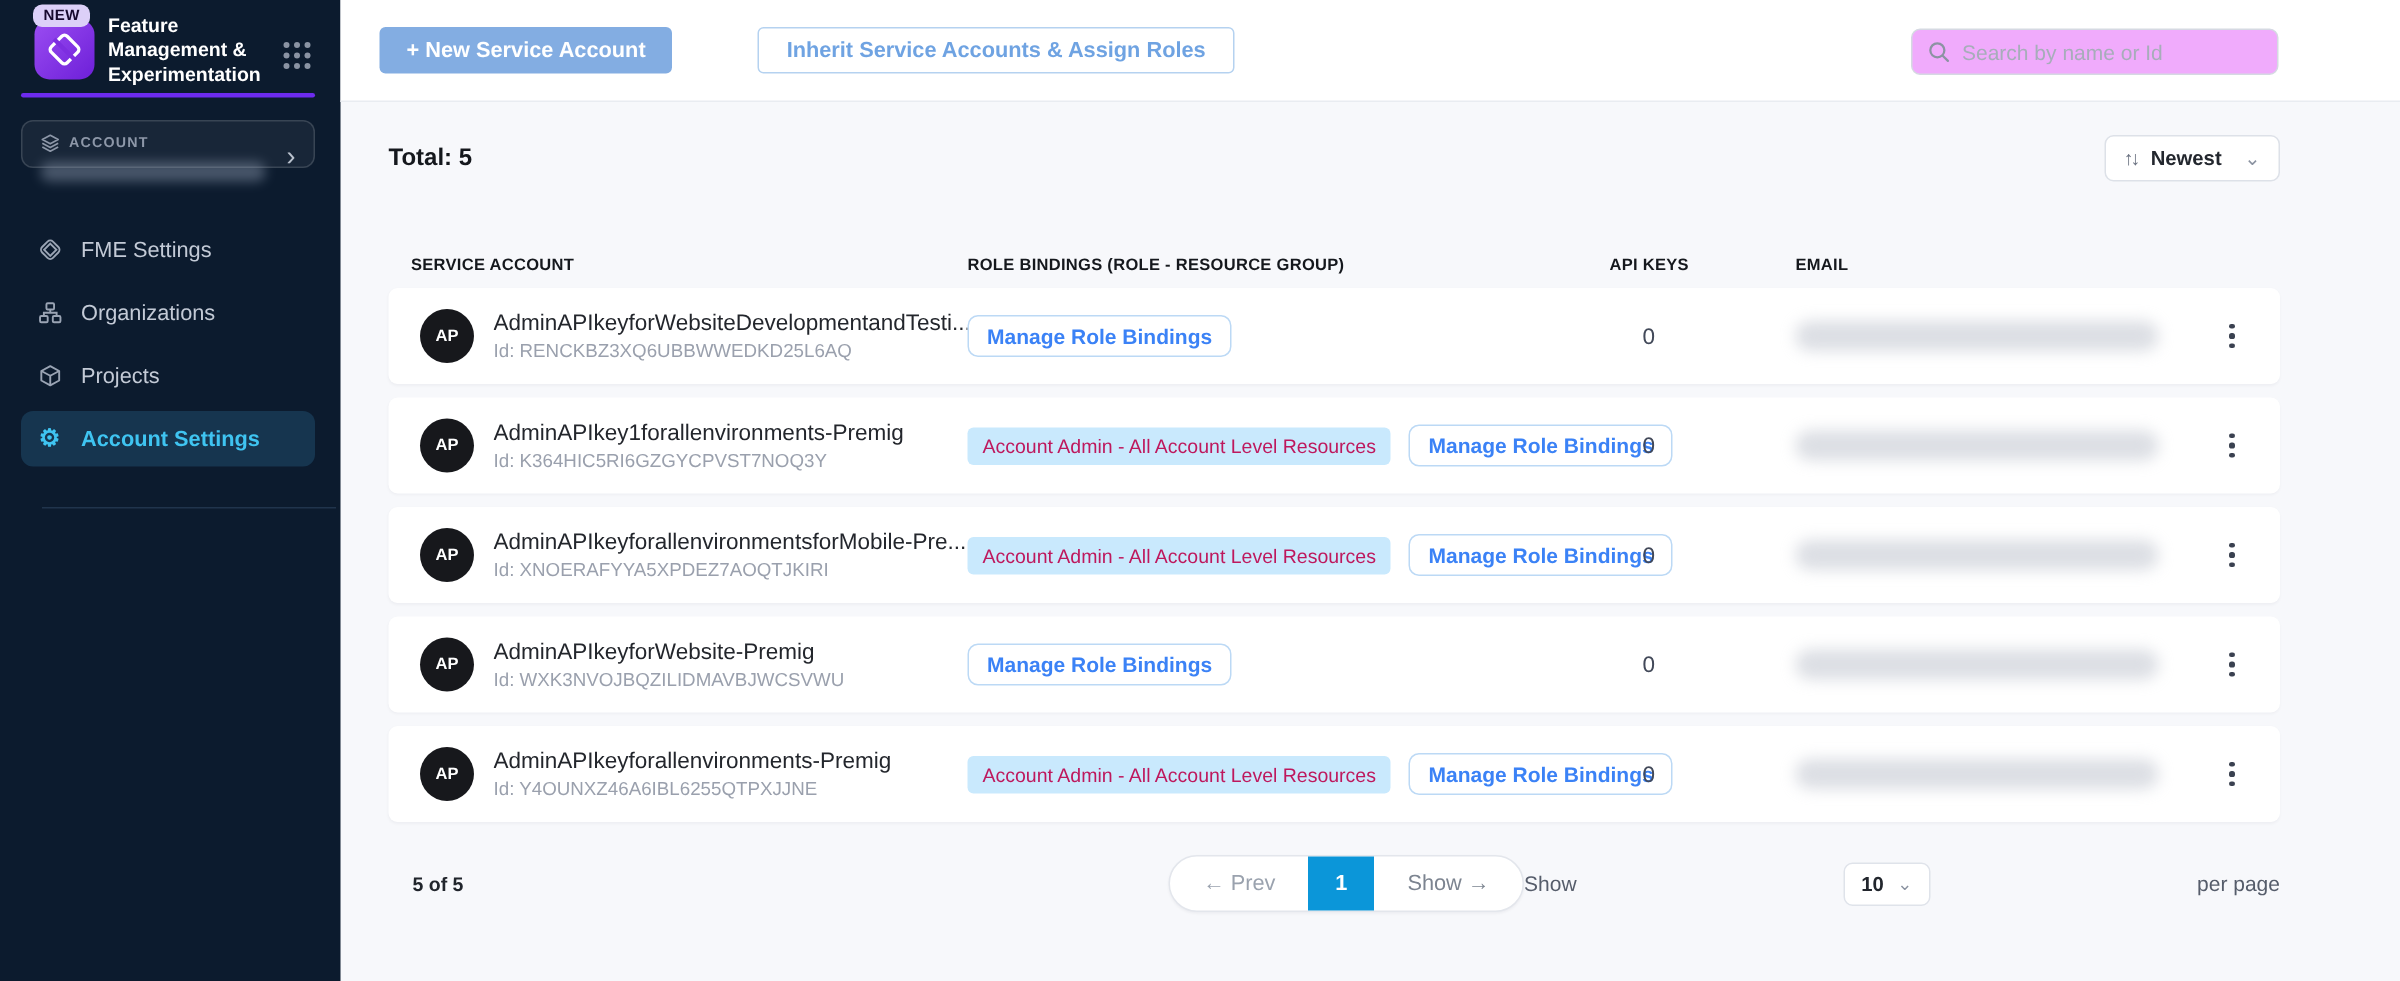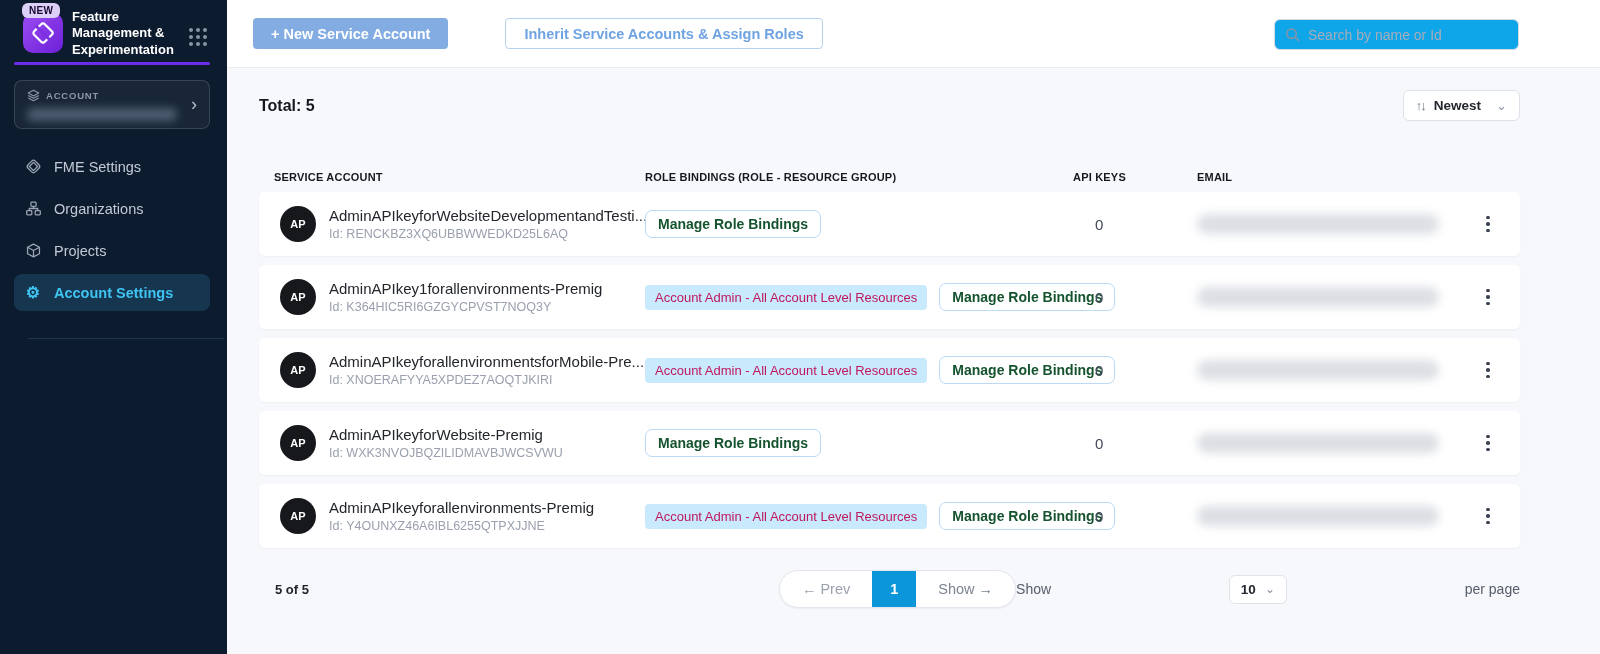--- a/index.html
+++ b/index.html
@@ -7,39 +7,39 @@
 
   
   .sidebar { position:absolute; left:0; top:0; width:227px; height:654px; background:#0c1b2e; color:#c7cdd8; }
   .brand { position:relative; padding:14px 14px 0 14px; height:62px; }
   .new-badge { position:absolute; left:22px; top:3px; background:#dcd0f8; color:#17092e; font-size:10px; font-weight:700; padding:2px 7px; border-radius:6px; letter-spacing:.3px; z-index:2; }
   .logo-sq { position:absolute; left:23px; top:13px; width:40px; height:40px; border-radius:10px; background:linear-gradient(135deg,#9b4df2 0%,#6d1fd8 100%); display:flex; align-items:center; justify-content:center; z-index:1; }
   .brand-title { position:absolute; left:72px; top:9px; width:112px; color:#fff; font-size:13px; font-weight:700; line-height:1.25; }
   .apps-grid { position:absolute; right:18px; top:26px; }
   .purple-rule { position:absolute; left:14px; top:62px; width:196px; height:3px; background:#6d2bee; border-radius:2px; }
 
-  .account-card { position:absolute; left:14px; top:80px; width:196px; height:49px; background:rgba(255,255,255,.05); border:1px solid rgba(255,255,255,.14); border-radius:8px; padding:8px 12px; cursor:pointer; }
+  .account-card { position:absolute; left:14px; top:80px; width:196px; height:32px; background:rgba(255,255,255,.05); border:1px solid rgba(255,255,255,.14); border-radius:8px; padding:8px 12px; cursor:pointer; }
   .account-label-row { display:flex; align-items:center; gap:6px; color:#8d97a8; font-size:9.5px; font-weight:700; letter-spacing:.8px; }
   .account-name-blur { margin-top:6px; width:150px; height:13px; background:#93a0b5; opacity:.45; filter:blur(4px); border-radius:6px; }
   .account-chevron { position:absolute; right:12px; top:14px; color:#b9c1cd; font-size:18px; line-height:18px; }
 
   .nav { position:absolute; left:14px; top:148px; width:196px; }
   .nav-item { display:flex; align-items:center; gap:12px; height:37px; padding:0 10px; border-radius:8px; margin-bottom:5px; font-size:14.5px; color:#c3cad6; cursor:pointer; }
   .nav-item .nicon { width:18px; display:flex; justify-content:center; color:#9aa4b4; }
   .nav-item.active { background:#16354f; color:#3fc4f1; font-weight:700; }
   .nav-item.active .nicon { color:#3fc4f1; }
   .gear-glyph { font-size:16px; line-height:16px; }
   .nav-divider { position:absolute; left:14px; top:190px; width:196px; height:1px; background:#20344c; }
 
   
   .main { position:absolute; left:227px; top:0; width:1373px; height:654px; }
   .topbar { position:relative; height:68px; background:#ffffff; border-bottom:1px solid #e9ecf1; display:flex; align-items:center; padding-left:26px;gap:45px; }
   .btn-primary { height:31px; background:#83ade2; border:none; border-radius:4px; color:#fff; font-weight:700; font-size:14.5px; padding:0 18px; cursor:pointer; font-family:inherit; }
   .btn-outline { height:31px; margin-left:12px; background:#fff; border:1px solid #b5d2f0; border-radius:4px; color:#6fa3e2; font-weight:700; font-size:14.5px; padding:0 18px; cursor:pointer; font-family:inherit; }
-  .search-wrap { position:absolute; right:81px; top:19px; width:245px; height:31px; border:1px solid #d5d9e2; border-radius:6px; background:#0ea5e9; display:flex; align-items:center; padding:11px 10px; gap:8px; }
+  .search-wrap { position:absolute; right:81px; top:19px; width:245px; height:31px; border:1px solid #d5d9e2; border-radius:6px; background:#f0abfc; display:flex; align-items:center; padding:11px 10px; gap:8px; }
   .search-wrap input { border:none; outline:none; flex:1; font-size:14px; color:#3c4350; font-family:inherit; background:transparent; }
   .search-wrap input::placeholder { color:#a7adba; }
 
   
   .container { position:relative; width:1261px; margin-left:32px; }
   .toolbar { display:flex; justify-content:space-between; align-items:center; margin-top:22px; }
   .total { font-size:16px; font-weight:700; color:#15181d; }
   .sort-dd { display:flex; align-items:center; gap:9px; background:#fff; border:1px solid #dde1e8; border-radius:6px; height:31px; padding:0 12px; cursor:pointer; }
   .sort-arrows { color:#6a7180; font-size:13px; letter-spacing:-2px; }
   .sort-label { font-size:13.5px; font-weight:700; color:#23272e; }
@@ -50,21 +50,21 @@
 
   .row-card { display:grid; grid-template-columns:371px 428px 124px 263px 1fr; padding-left:15px; align-items:center; background:#fff; border-radius:6px; height:64px; margin-top:9px; box-shadow:0 1px 2px rgba(16,24,40,.04); }
   .row-card:first-of-type { margin-top:21px; }
   .sa-cell { display:flex; align-items:center; gap:13px; padding-left:6px; min-width:0; }
   .avatar { width:36px; height:36px; border-radius:50%; background:#17181c; color:#fff; font-size:11px; font-weight:700; display:flex; align-items:center; justify-content:center; flex:none; }
   .sa-name { font-size:15px; color:#23262c; white-space:nowrap; overflow:hidden; }
   .sa-id { font-size:12.5px; color:#9aa0ad; margin-top:3px; white-space:nowrap; }
   .role-cell { display:flex; align-items:center; gap:12px; }
   .role-badge { background:#c9e9fd; color:#be185d; font-size:13px; padding:5px 10px; border-radius:4px; white-space:nowrap; }
   .role-badge:empty { display:none; }
-  .manage-btn { background:#fff; border:1.5px solid #bcd9f5; border-radius:7px; color:#14532d; font-size:14px; font-weight:700; padding:5px 12px; cursor:pointer; white-space:nowrap; font-family:inherit; }
+  .manage-btn { background:#fff; border:1.5px solid #bcd9f5; border-radius:7px; color:#3b82f6; font-size:14px; font-weight:700; padding:5px 12px; cursor:pointer; white-space:nowrap; font-family:inherit; }
   .api-cell { font-size:15px; color:#424959; padding-left:22px; }
   .email-blur { width:242px; height:20px; background:#b9bec9; opacity:.5; filter:blur(5px); border-radius:10px; }
   .kebab { margin-left:16px; width:24px; height:28px; display:flex; flex-direction:column; align-items:center; justify-content:center; gap:3px; cursor:pointer; }
   .kebab i { width:3.5px; height:3.5px; border-radius:50%; background:#3a4150; }
 
   
   .footer { display:flex; align-items:center; margin-top:22px; }
   .foot-left { flex:1; font-size:13px; font-weight:700; color:#21252c; padding-left:16px; }
   .pager { display:flex; align-items:center; height:38px; background:#fff; border:1px solid #e3e6ec; border-radius:19px; overflow:hidden; box-shadow:0 1px 2px rgba(16,24,40,.05); }
   .pg-prev { padding:0 22px; font-size:14.5px; color:#9aa2ae; cursor:pointer; line-height:38px; }

